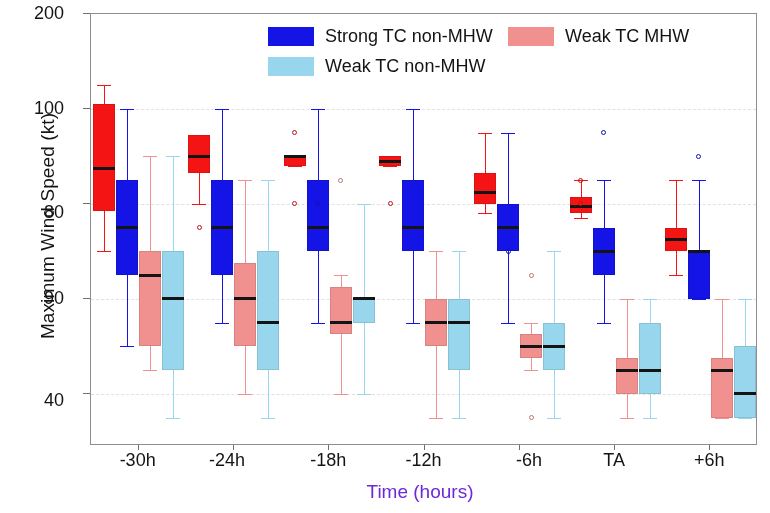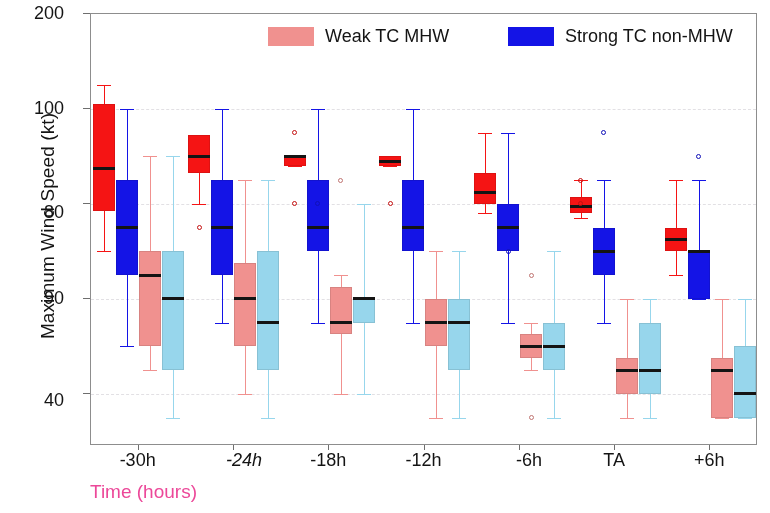--- a/index.html
+++ b/index.html
@@ -35,22 +35,23 @@
     color: #141414;
     white-space: nowrap;
   }
 
   
   #xlabel {
     position: absolute;
     left: 90px;
     top: 481px;
     width: 660px;
+    text-align: center;
     font-size: 19px;
-    color: #ec4899;
+    color: #6d28d9;
   }
 
   
   #plot {
     position: absolute;
     left: 90px;
     top: 13px;
     width: 667px;
     height: 432px;
     border: 1px solid #8d8d8d;
@@ -185,21 +186,21 @@
       <div class="ytick-label" style="top: 212px;">80</div>
       <div class="ytick-mark" style="top: 202.89px; left: 83px;"></div>
       <div class="ytick-label" style="top: 107.945px;">100</div>
       <div class="ytick-mark" style="top: 107.945px; left: 83px;"></div>
       <div class="ytick-label" style="top: 13px;">200</div>
       <div class="ytick-mark" style="top: 13px; left: 83px;"></div>
     </div>
   <div id="xticks-layer">
       <div class="xtick-label" style="left: 89.6429px;">-30h</div>
       <div class="xtick-mark" style="left: 137.643px;"></div>
-      <div class="xtick-label" style="left: 196px; font-style: italic;">-24h</div>
+      <div class="xtick-label" style="left: 179px;">-24h</div>
       <div class="xtick-mark" style="left: 232.929px;"></div>
       <div class="xtick-label" style="left: 280.214px;">-18h</div>
       <div class="xtick-mark" style="left: 328.214px;"></div>
       <div class="xtick-label" style="left: 375.5px;">-12h</div>
       <div class="xtick-mark" style="left: 423.5px;"></div>
       <div class="xtick-label" style="left: 481px;">-6h</div>
       <div class="xtick-mark" style="left: 518.786px;"></div>
       <div class="xtick-label" style="left: 566.071px;">TA</div>
       <div class="xtick-mark" style="left: 614.071px;"></div>
       <div class="xtick-label" style="left: 661.357px;">+6h</div>
@@ -437,22 +438,26 @@
               <div class="box" style="left: 69px; width: 22px; top: 332.308px; height: 71.2088px; background: rgb(151, 214, 236); border-color: rgb(136, 193, 212);"></div>
               <div class="median" style="left: 69px; width: 22px; top: 378.28px;"></div>
             </div>
           </div>
         </div>
     </div>
   </div>
 
   <div id="legend">
       <div class="legend-entry">
+        <div class="legend-swatch" style="background: rgb(20, 20, 230);"></div>
+        <div class="legend-text">Strong TC non-MHW</div>
+      </div>
+      <div class="legend-entry">
         <div class="legend-swatch" style="background: rgb(240, 145, 143);"></div>
         <div class="legend-text">Weak TC MHW</div>
       </div>
       <div class="legend-entry">
-        <div class="legend-swatch" style="background: rgb(20, 20, 230);"></div>
-        <div class="legend-text">Strong TC non-MHW</div>
+        <div class="legend-swatch" style="background: rgb(151, 214, 236);"></div>
+        <div class="legend-text">Weak TC non-MHW</div>
       </div>
     </div>
 
 </div>
 
 </body></html>

